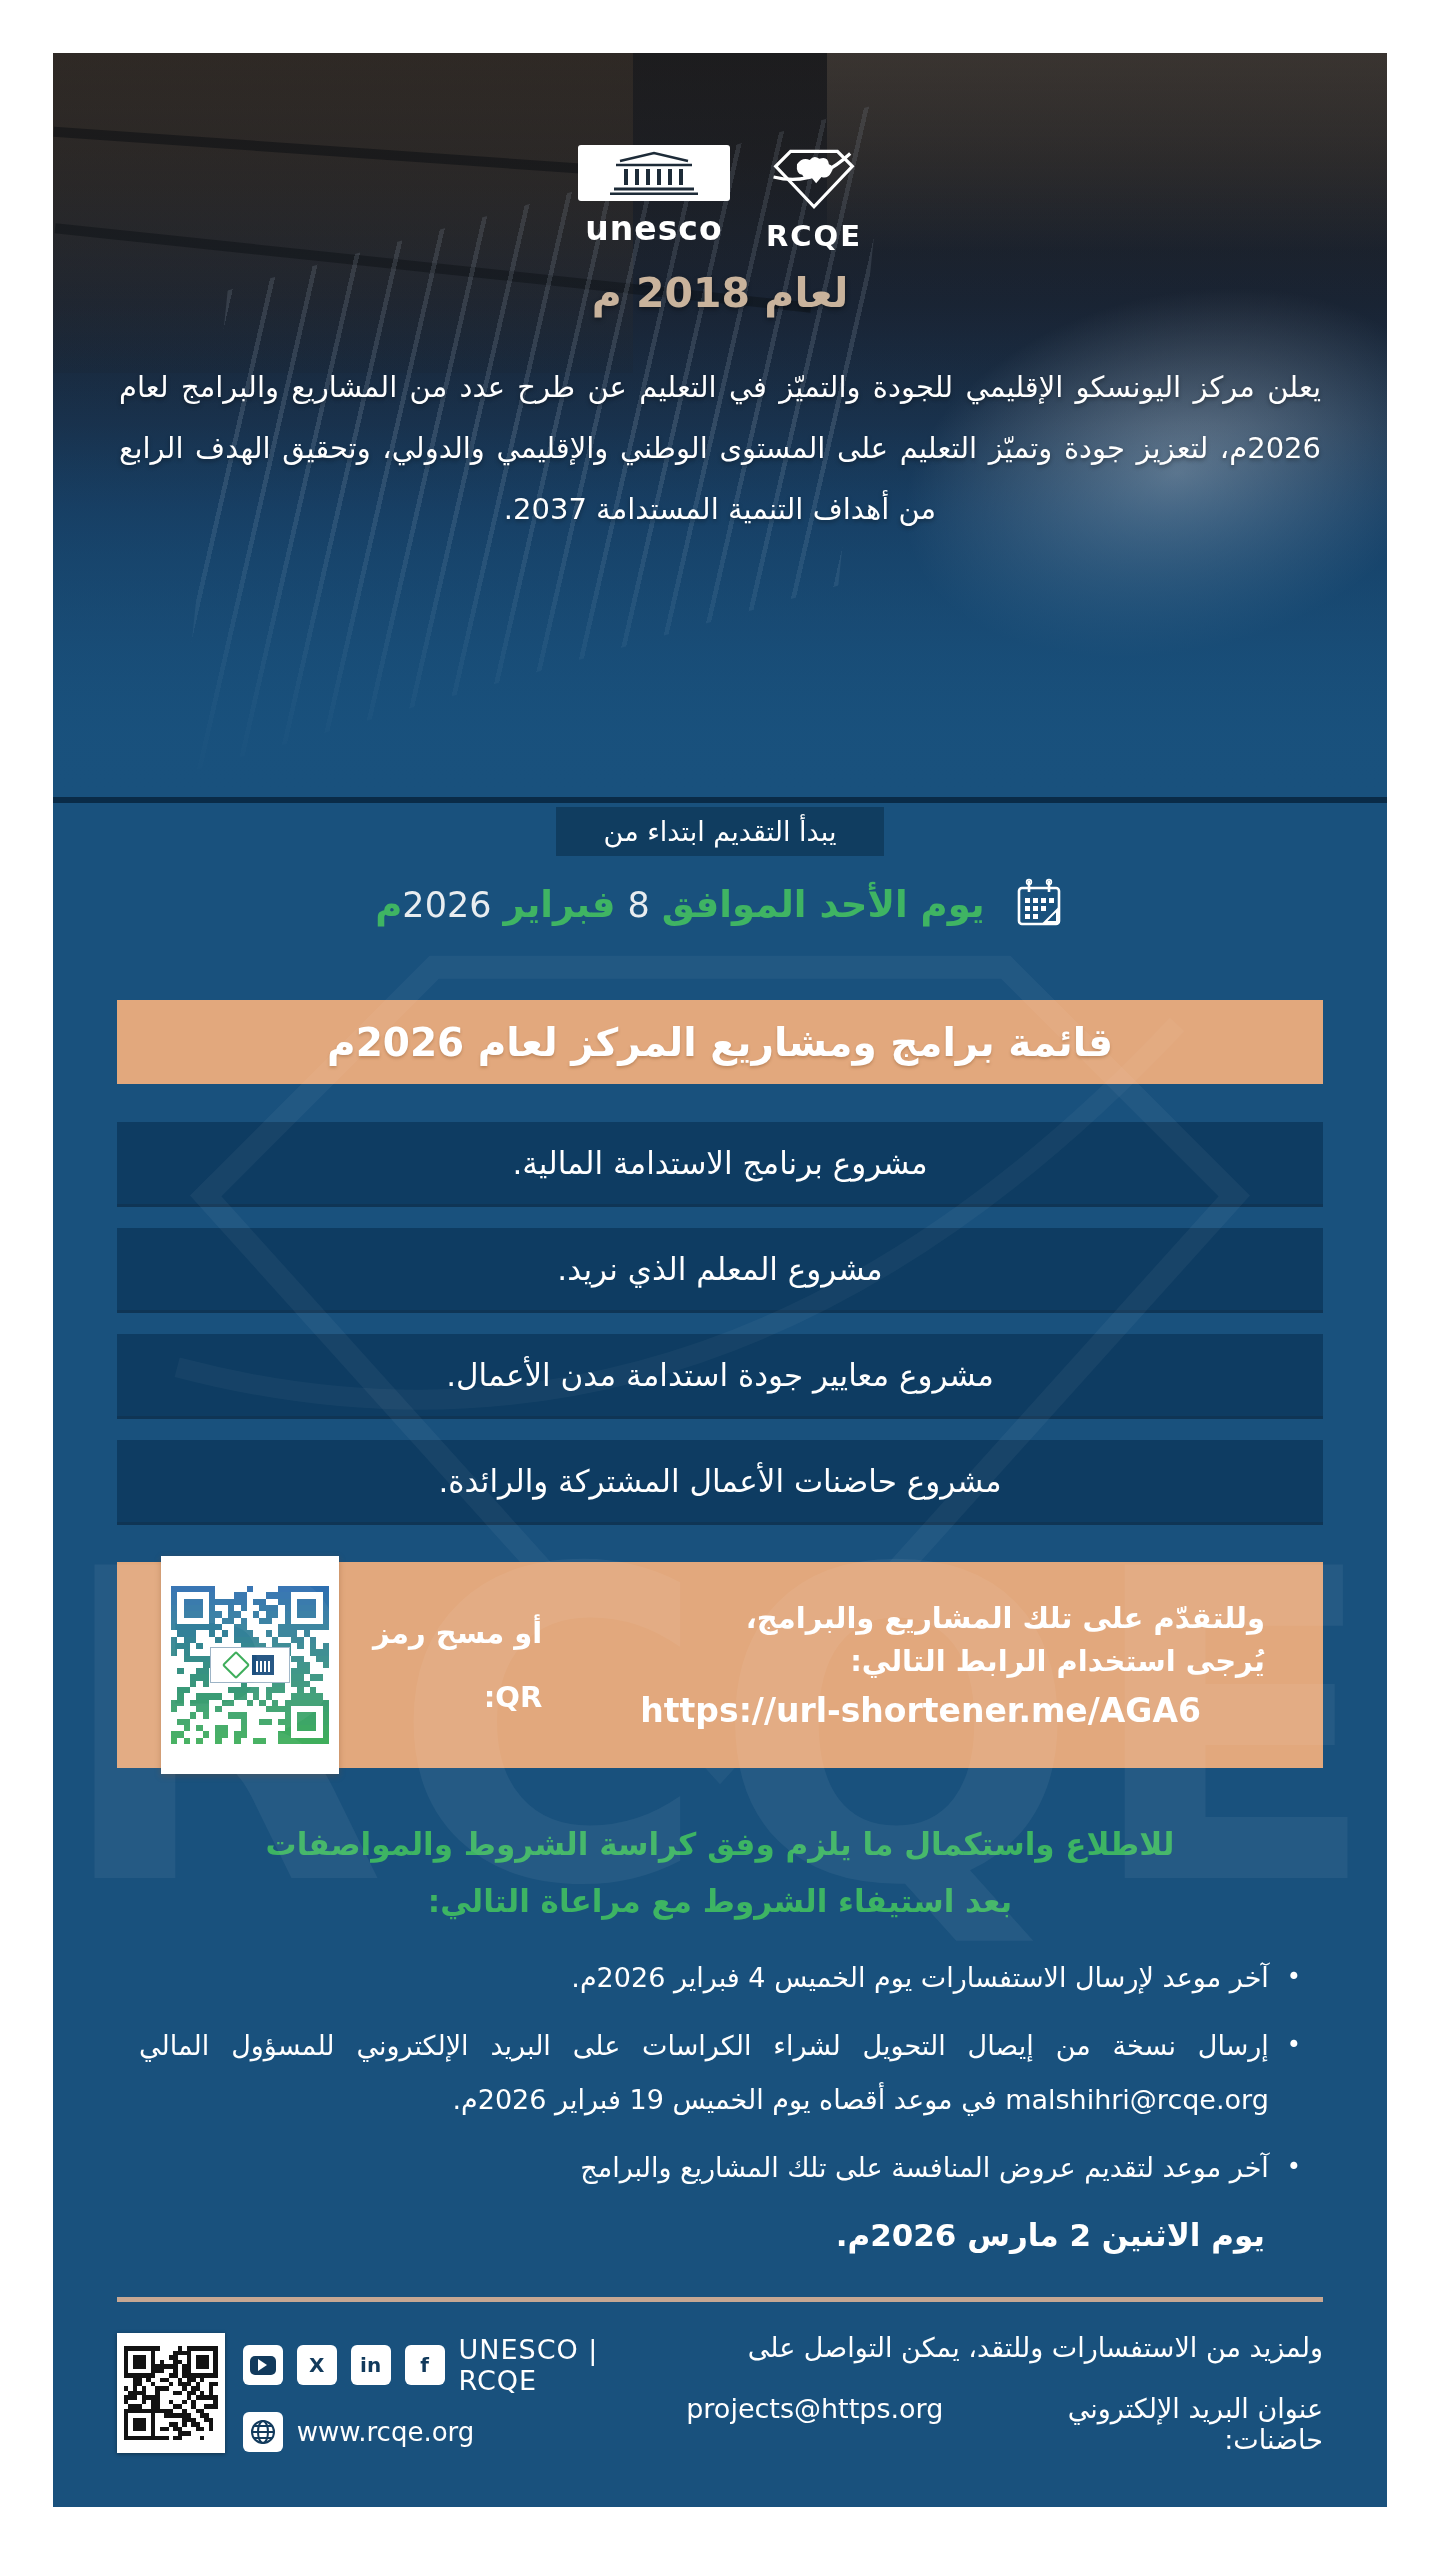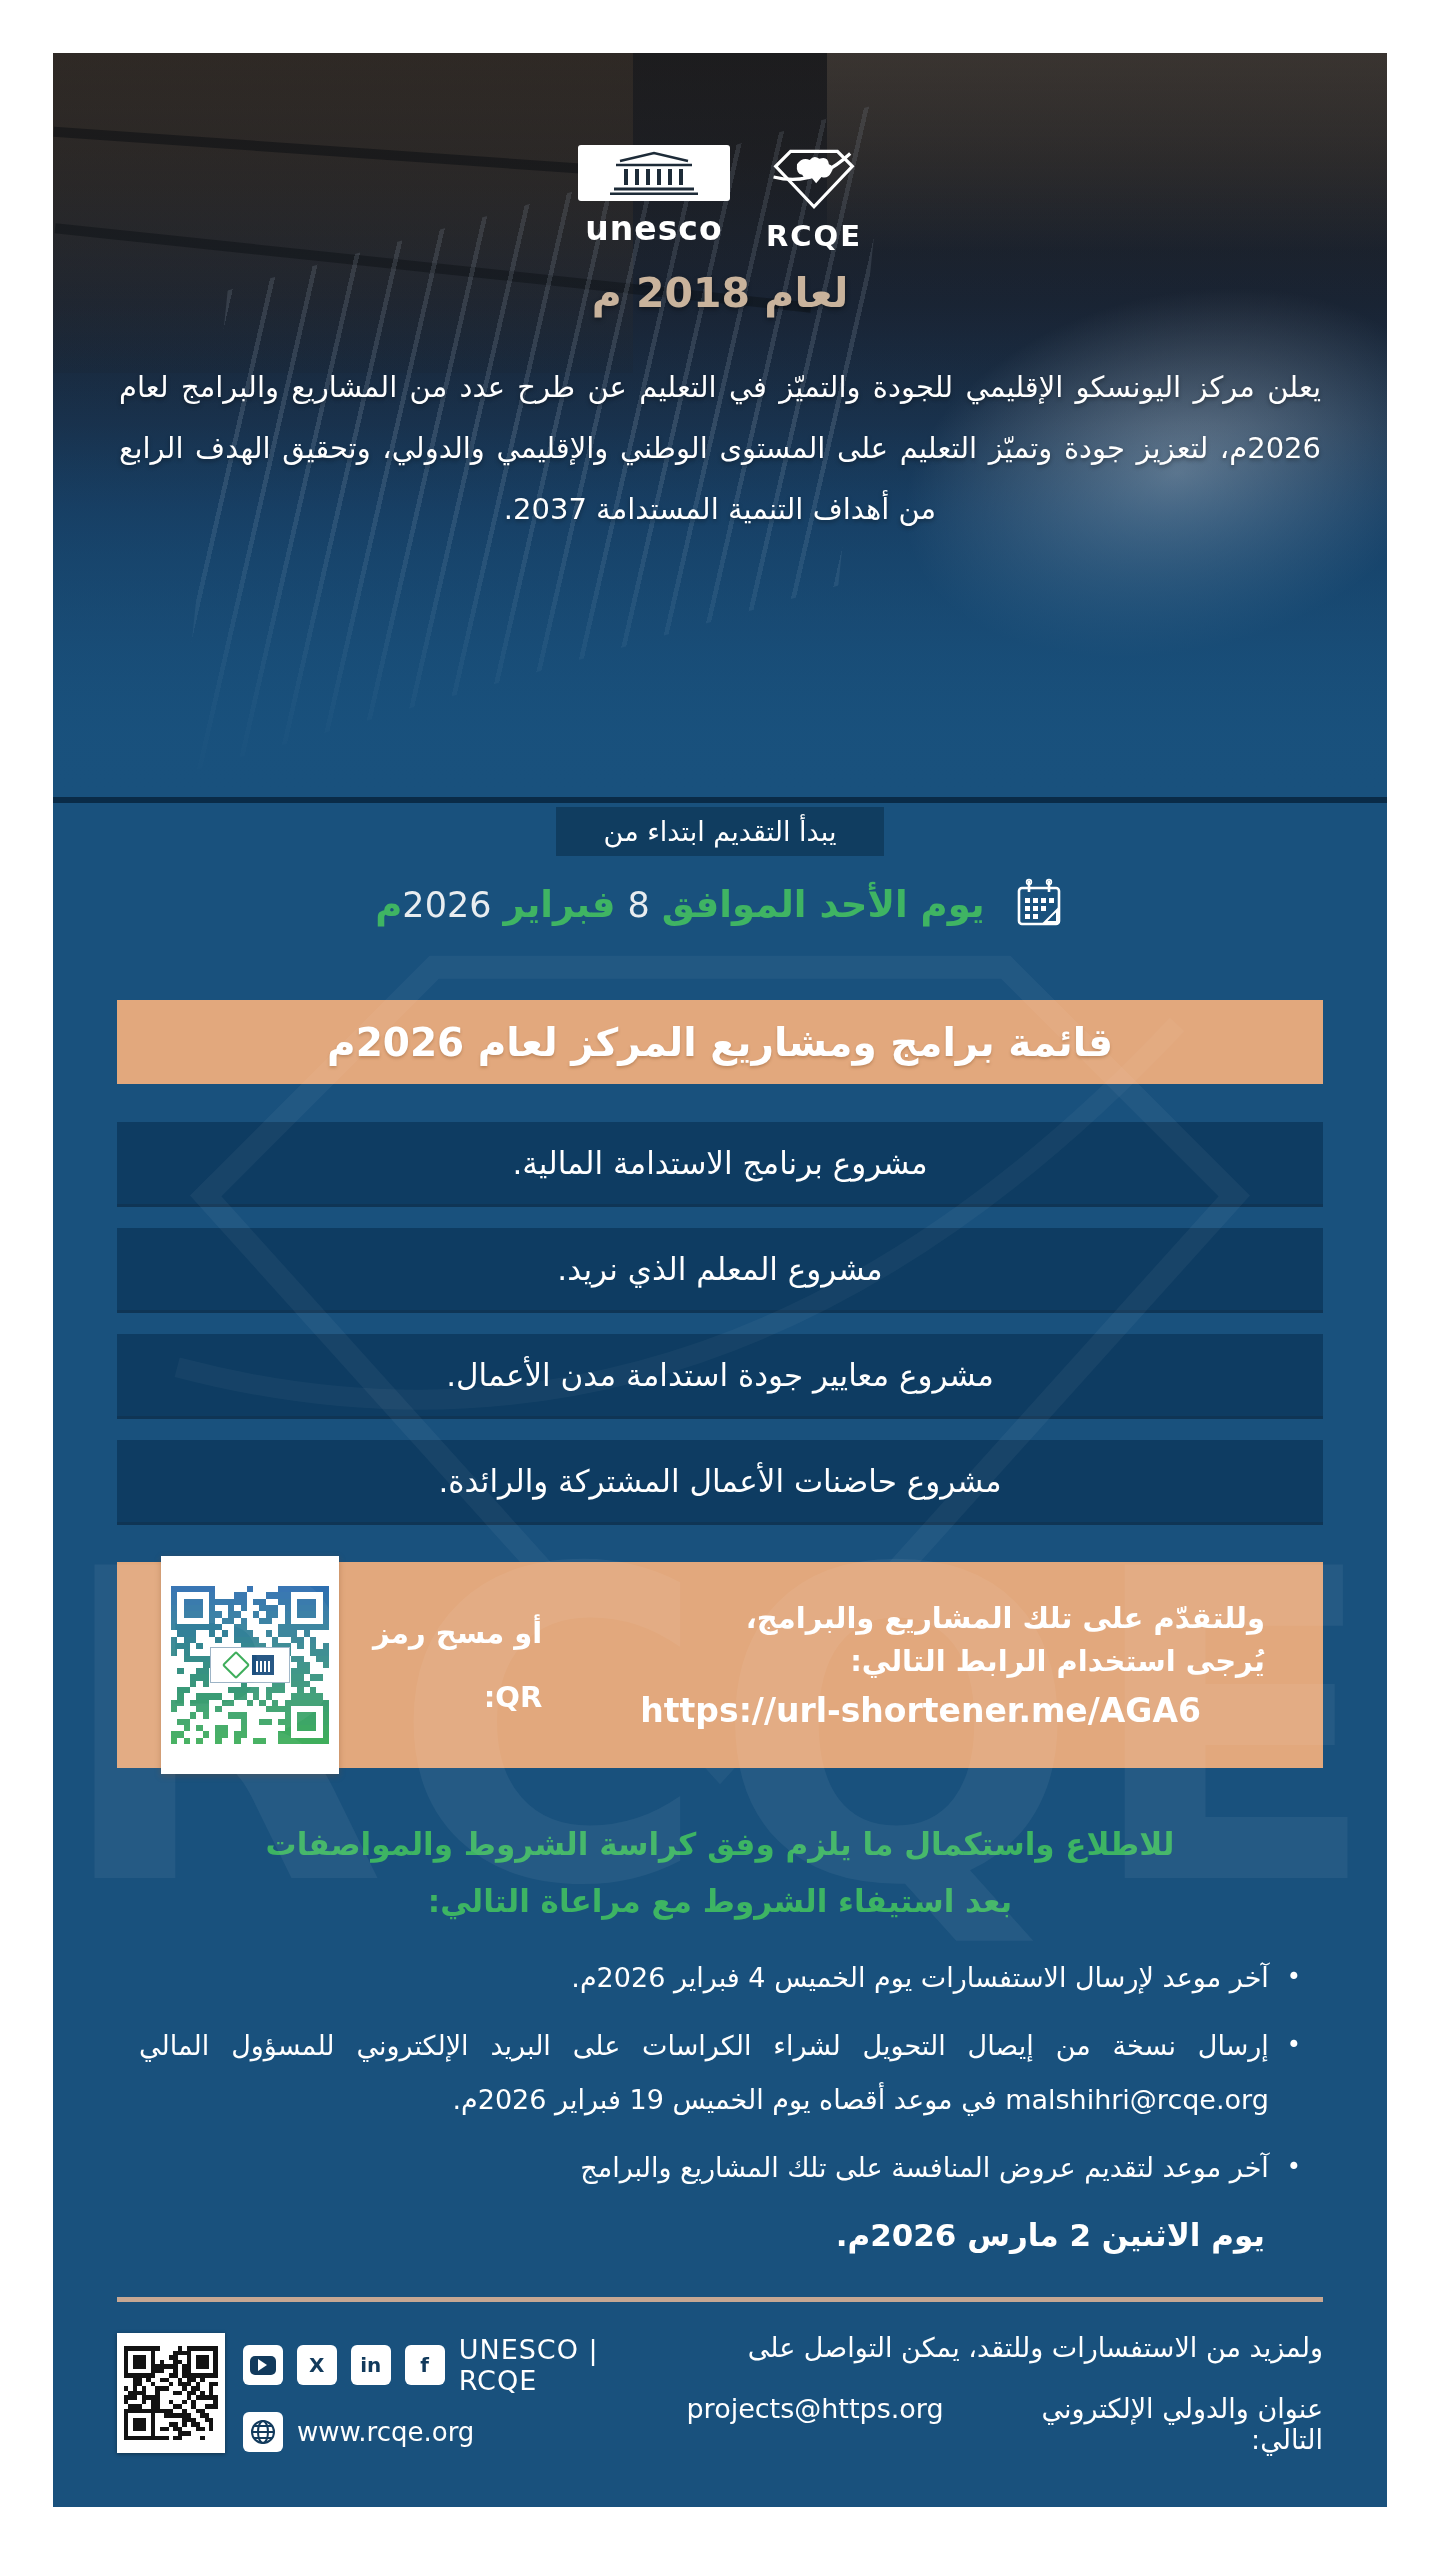--- a/index.html
+++ b/index.html
@@ -845,21 +845,21 @@
         <span class="btxt">آخر موعد لتقديم عروض المنافسة على تلك المشاريع والبرامج</span>
       </div>
   </div>
   <div class="deadline">يوم الاثنين 2 مارس 2026م.</div>
 
   <div class="fdivider"></div>
   <div class="footer">
     <div class="footer-notes">
       <span>ولمزيد من الاستفسارات وللتقد، يمكن التواصل على</span>
       <span class="email-line">
-        <span>عنوان والدولي الإلكتروني التالي:</span>
+        <span>عنوان البريد الإلكتروني حاضنات:</span>
         <a class="email" href="#">projects@https.org</a>
       </span>
     </div>
     <div class="footer-brand">
       <div class="fqr">
         <div class="qr-grid" id="qr-mono" style="grid-template-columns: repeat(21, 1fr); grid-template-rows: repeat(21, 1fr);">
             <div class="qr-cell" style="background: rgb(18, 18, 18);"></div>
             <div class="qr-cell" style="background: rgb(18, 18, 18);"></div>
             <div class="qr-cell" style="background: rgb(18, 18, 18);"></div>
             <div class="qr-cell" style="background: rgb(18, 18, 18);"></div>

